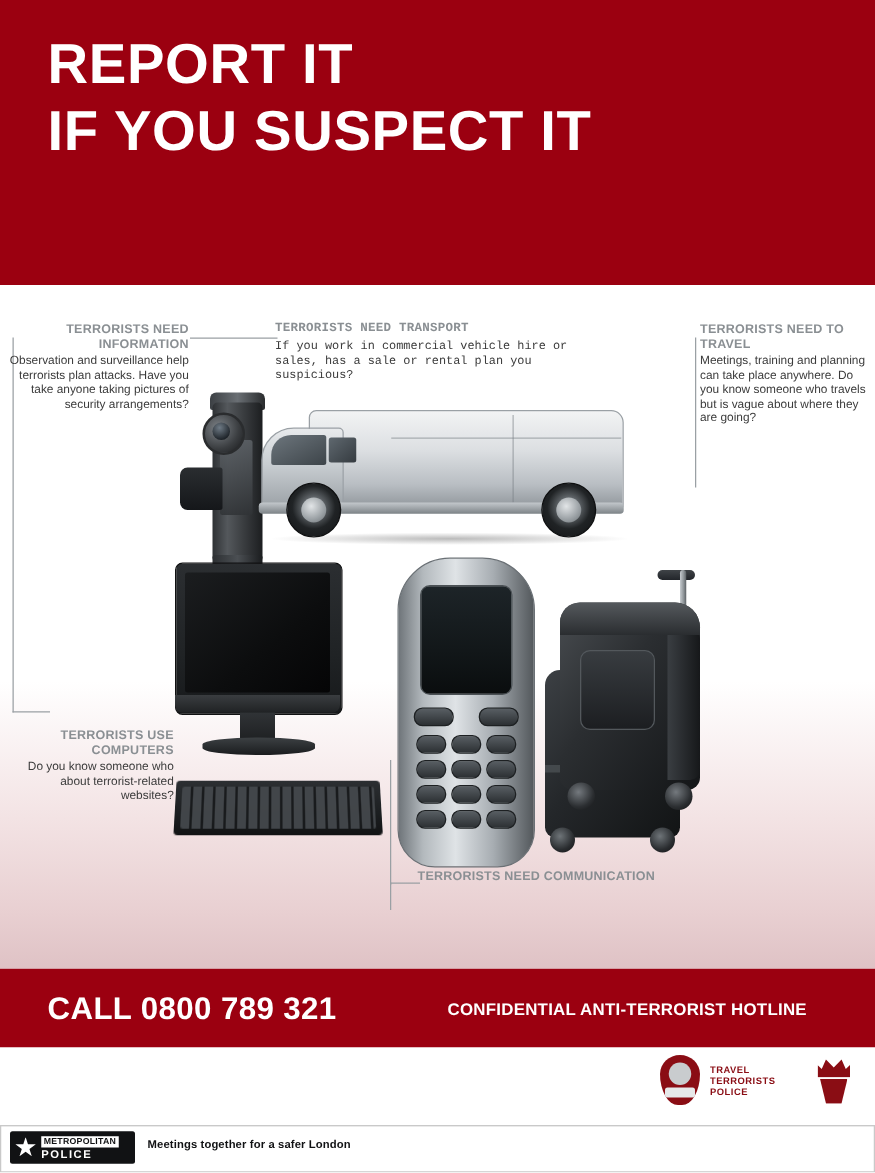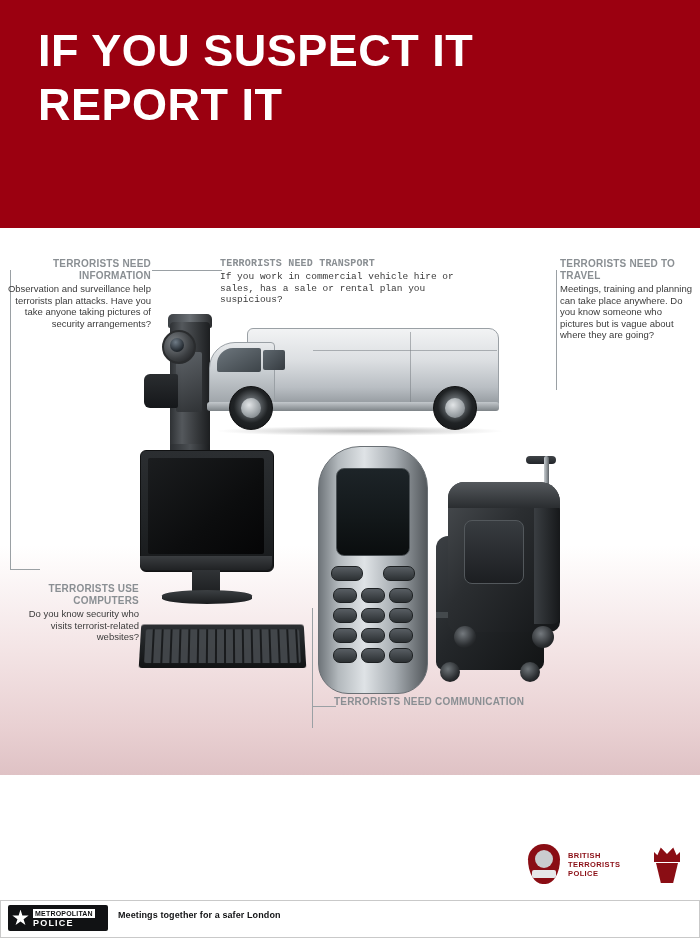--- a/index.html
+++ b/index.html
@@ -462,22 +462,22 @@
     pointer-events: none;
   }
 </style>
 </head>
 <body>
 
 <div class="poster">
 
   <div class="header">
     <div class="header-inner">
+      <div class="headline">REPORT IT</div>
       <div class="headline">IF YOU SUSPECT IT</div>
-      <div class="headline">REPORT IT</div>
     </div>
   </div>
 
   <div class="body-area">
 
     <div class="line" style="left:10px; top:42px; width:1px; height:300px;"></div>
     <div class="line" style="left:10px; top:341px; width:30px; height:1px;"></div>
     <div class="line" style="left:152px; top:42px; width:70px; height:1px;"></div>
     <div class="line" style="left:556px; top:42px; width:1px; height:120px;"></div>
     <div class="line" style="left:312px; top:478px; width:1px; height:22px;"></div>
@@ -566,40 +566,44 @@
       <span class="c-body">Observation and surveillance help terrorists plan attacks. Have you take anyone taking pictures of security arrangements?</span>
     </div>
 
     <div class="callout align-left" id="callout-transport">
       <span class="c-title">TERRORISTS NEED TRANSPORT</span>
       <span class="c-body">If you work in commercial vehicle hire or sales, has a sale or rental plan you suspicious?</span>
     </div>
 
     <div class="callout align-left" id="callout-travel">
       <span class="c-title">TERRORISTS NEED TO TRAVEL</span>
-      <span class="c-body">Meetings, training and planning can take place anywhere. Do you know someone who pictures but is vague about where they are going?</span>
+      <span class="c-body">Meetings, training and planning can take place anywhere. Do you know someone who travels but is vague about where they are going?</span>
     </div>
 
     <div class="callout align-right" id="callout-computers">
       <span class="c-title">TERRORISTS USE COMPUTERS</span>
-      <span class="c-body">Do you know security who visits terrorist-related websites?</span>
+      <span class="c-body">Do you know someone who about terrorist-related websites?</span>
     </div>
 
     <div class="callout align-left" id="callout-communication">
       <span class="c-title">TERRORISTS NEED COMMUNICATION</span>
     </div>
 
   </div>
 
+  <div class="call-band">
+    <div class="call-text">CALL 0800 789 321</div>
+    <div class="call-sub">CONFIDENTIAL ANTI-TERRORIST HOTLINE</div>
+  </div>
 
   <div class="logo-band">
     <div class="btp-logo">
       <div class="btp-crest"></div>
       <div class="btp-text">
-        <div>BRITISH</div>
+        <div>TRAVEL</div>
         <div>TERRORISTS</div>
         <div>POLICE</div>
       </div>
     </div>
     <div class="cog-logo">
       <div class="cog-crown"></div>
       <div class="cog-body"></div>
     </div>
   </div>
 

